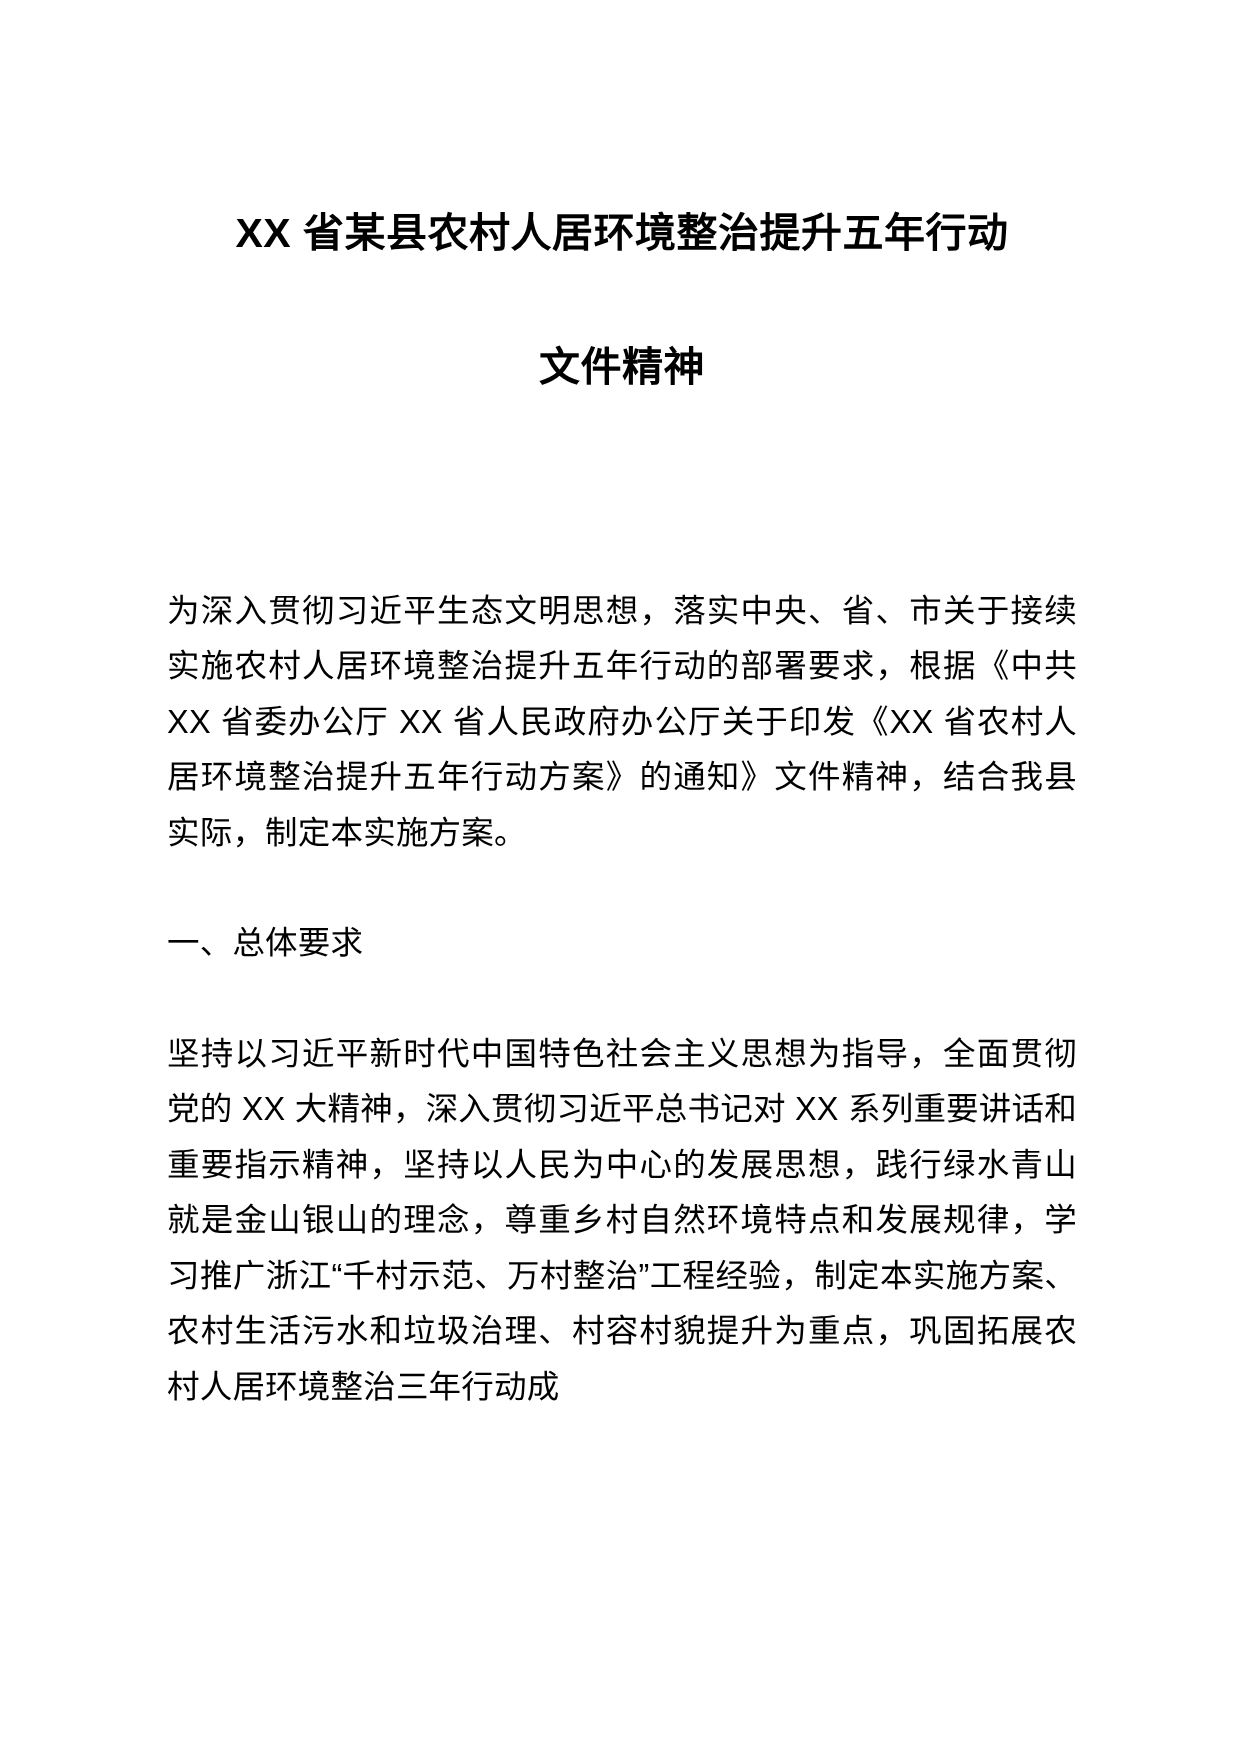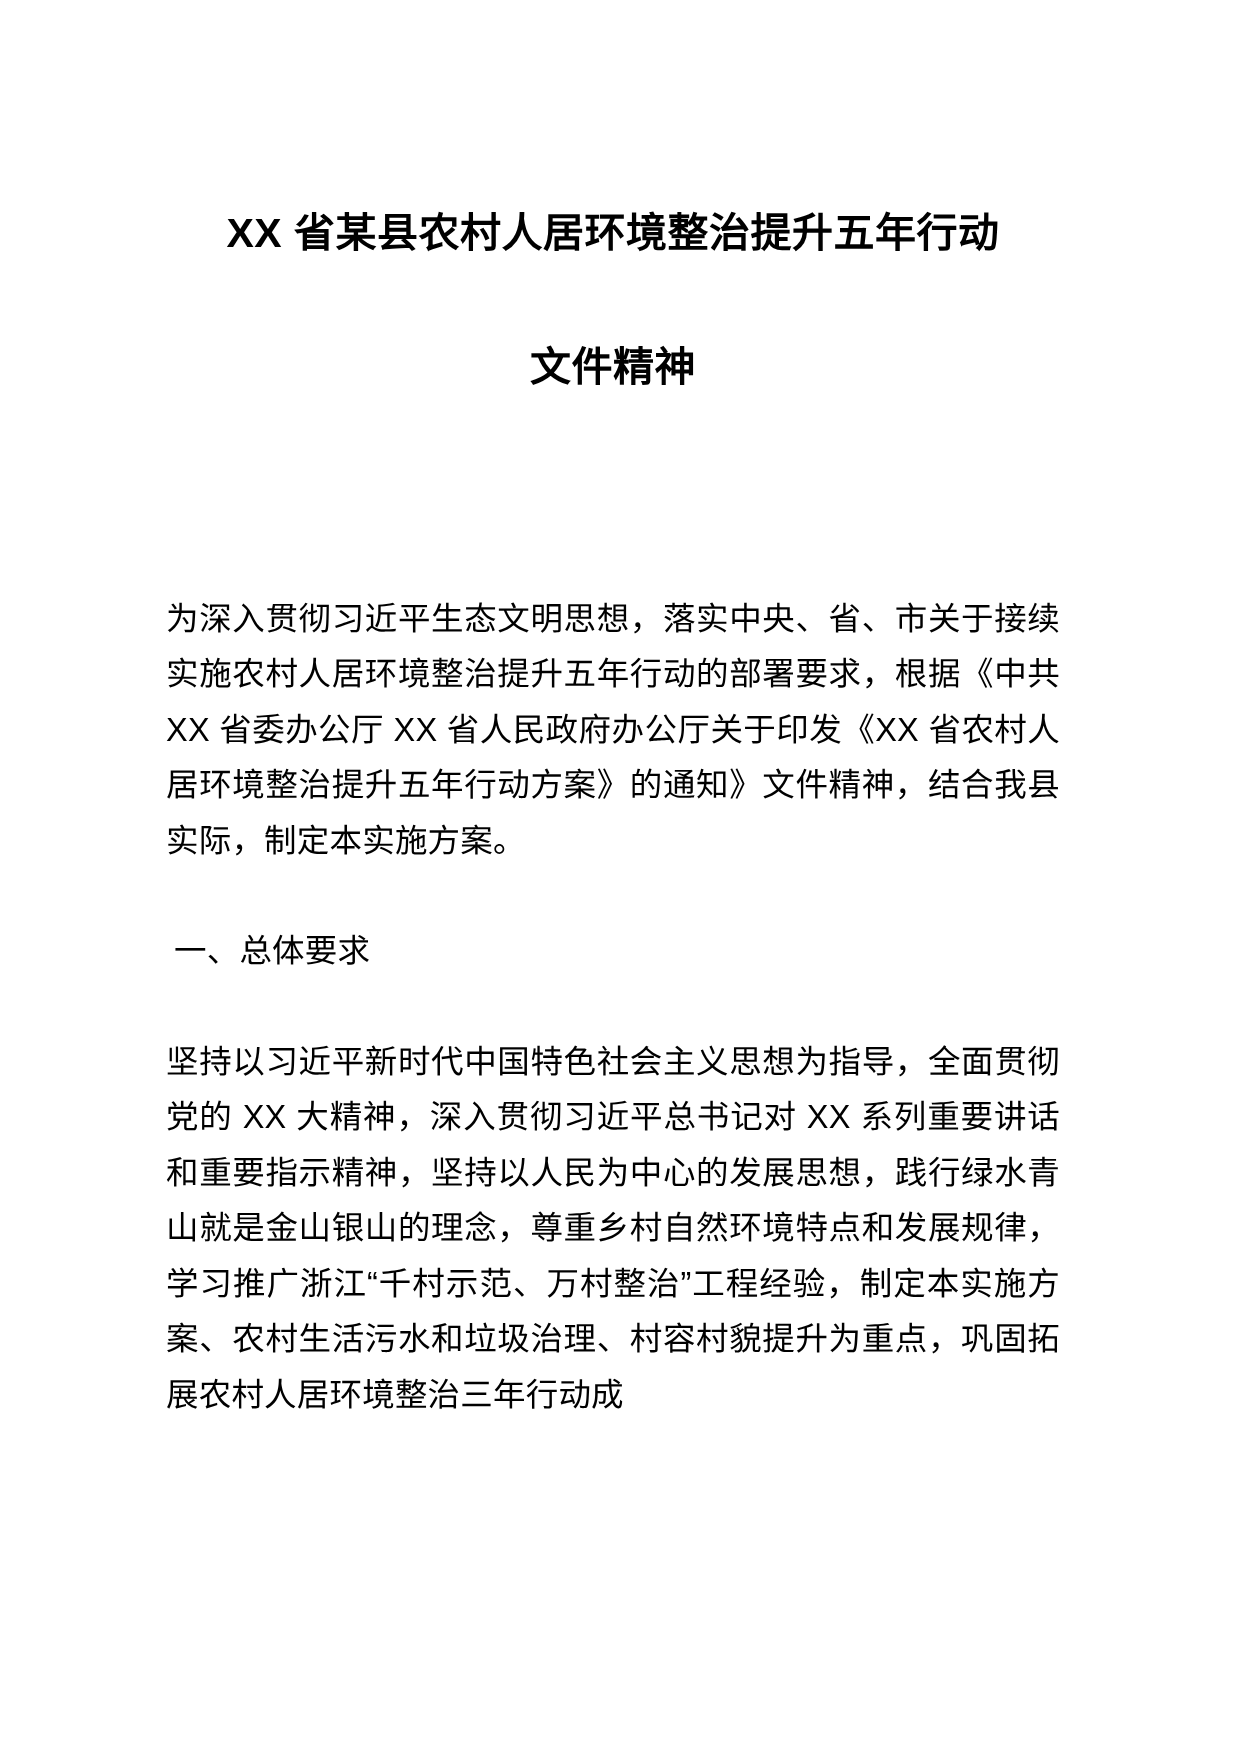--- a/index.html
+++ b/index.html
@@ -17,21 +17,21 @@
     position: relative;
     width: 1240px;
     height: 1754px;
     margin: 0 auto;
     background: #ffffff;
     overflow: hidden;
     box-sizing: border-box;
   }
   .doc-body {
     position: absolute;
-    left: 158px;
+    left: 167px;
     top: 0;
     width: 910px;
   }
   .doc-title {
     font-weight: 700;
     font-size: 41px;
     line-height: 62px;
     letter-spacing: 0.5px;
     text-align: center;
     color: #000000;
@@ -44,37 +44,37 @@
   }
   .title-line-2 {
     padding-top: 72px;
   }
   .spacer-after-title {
     height: 158px;
   }
   p.para {
     font-size: 32.5px;
     line-height: 55.5px;
-    margin: 8px;
+    margin: 0;
     text-align: justify;
     text-justify: inter-ideograph;
     word-break: break-all;
     letter-spacing: 0.2px;
     color: #000000;
   }
   p.para + p.para,
   p.para + h2.section-heading,
   h2.section-heading + p.para {
     margin-top: 55px;
   }
   h2.section-heading {
     font-size: 32.5px;
     line-height: 55.5px;
     font-weight: 400;
-    margin: 16px;
+    margin: 0;
     letter-spacing: 0.2px;
     color: #000000;
   }
   .clipped {
     
     overflow: hidden;
   }
 </style>
 </head>
 <body>

